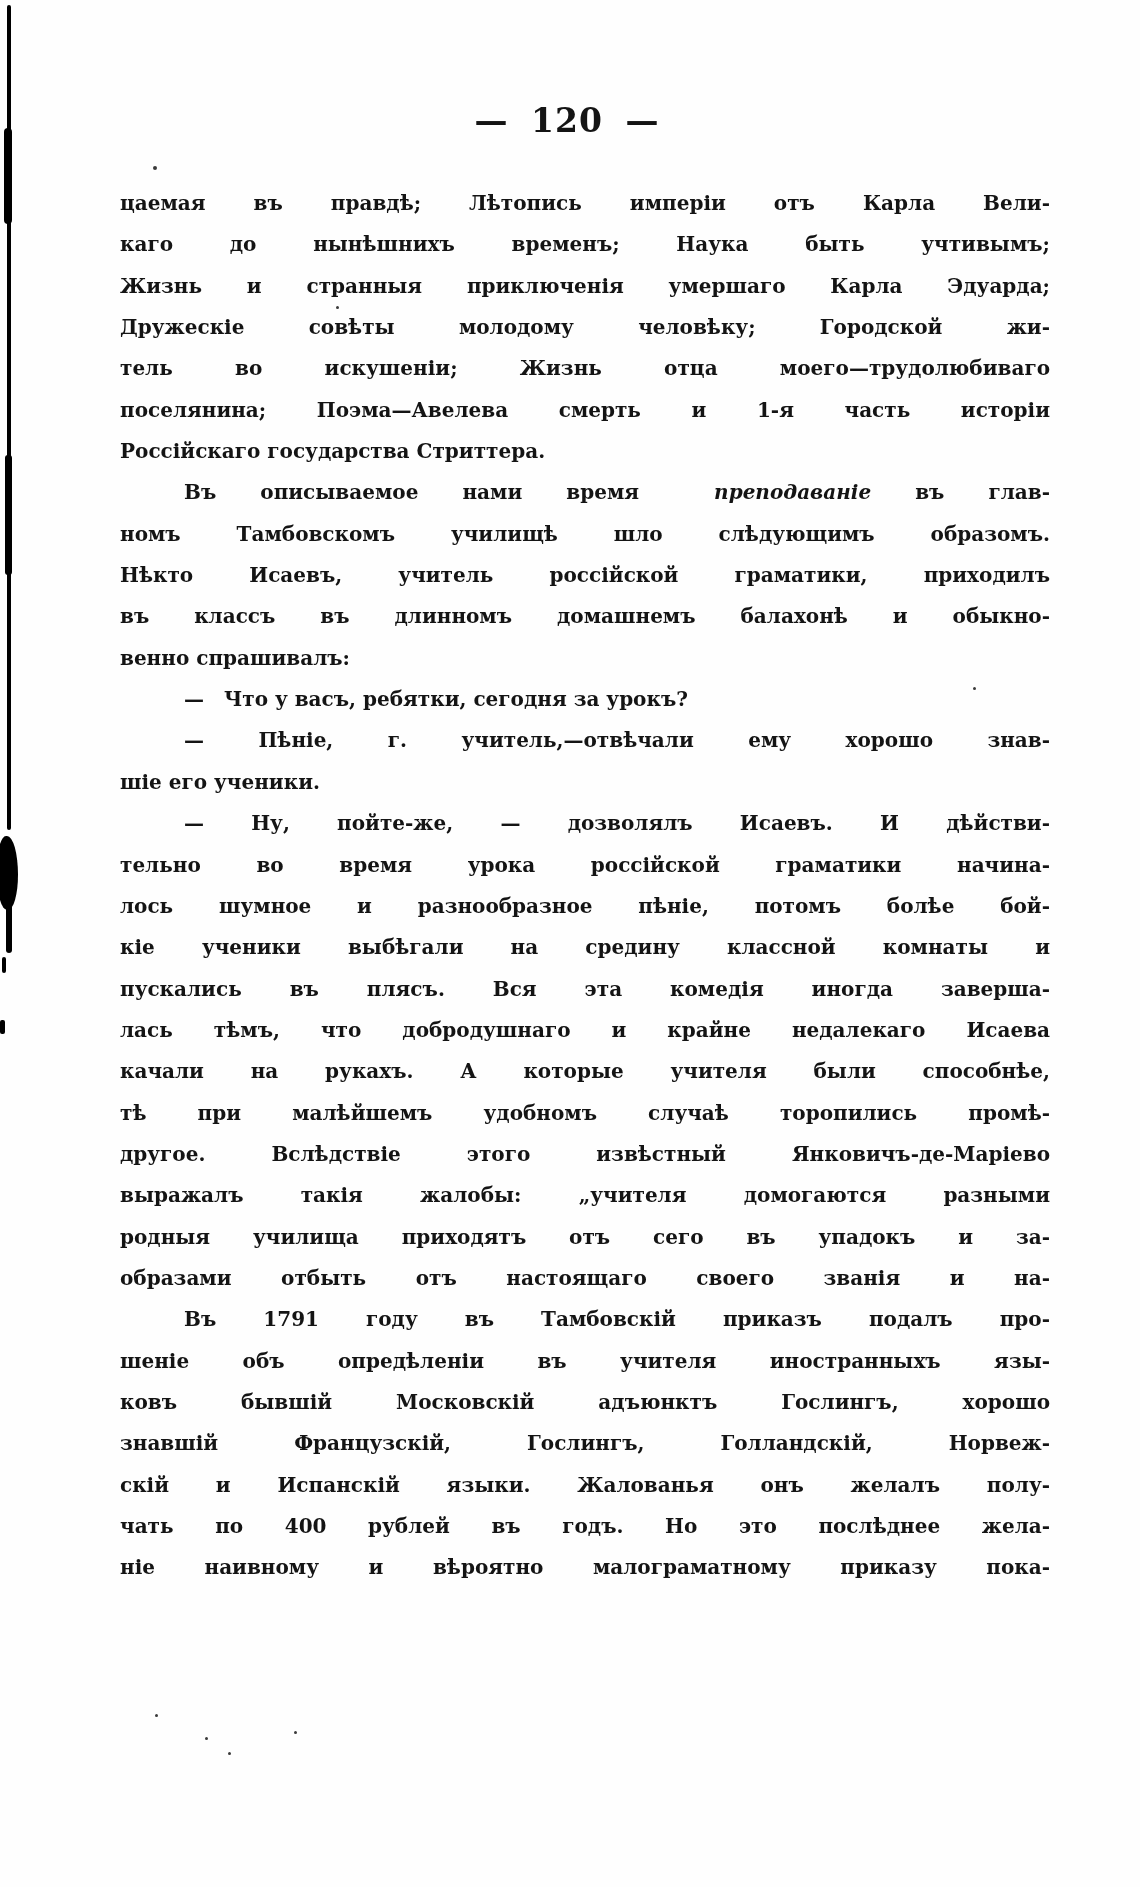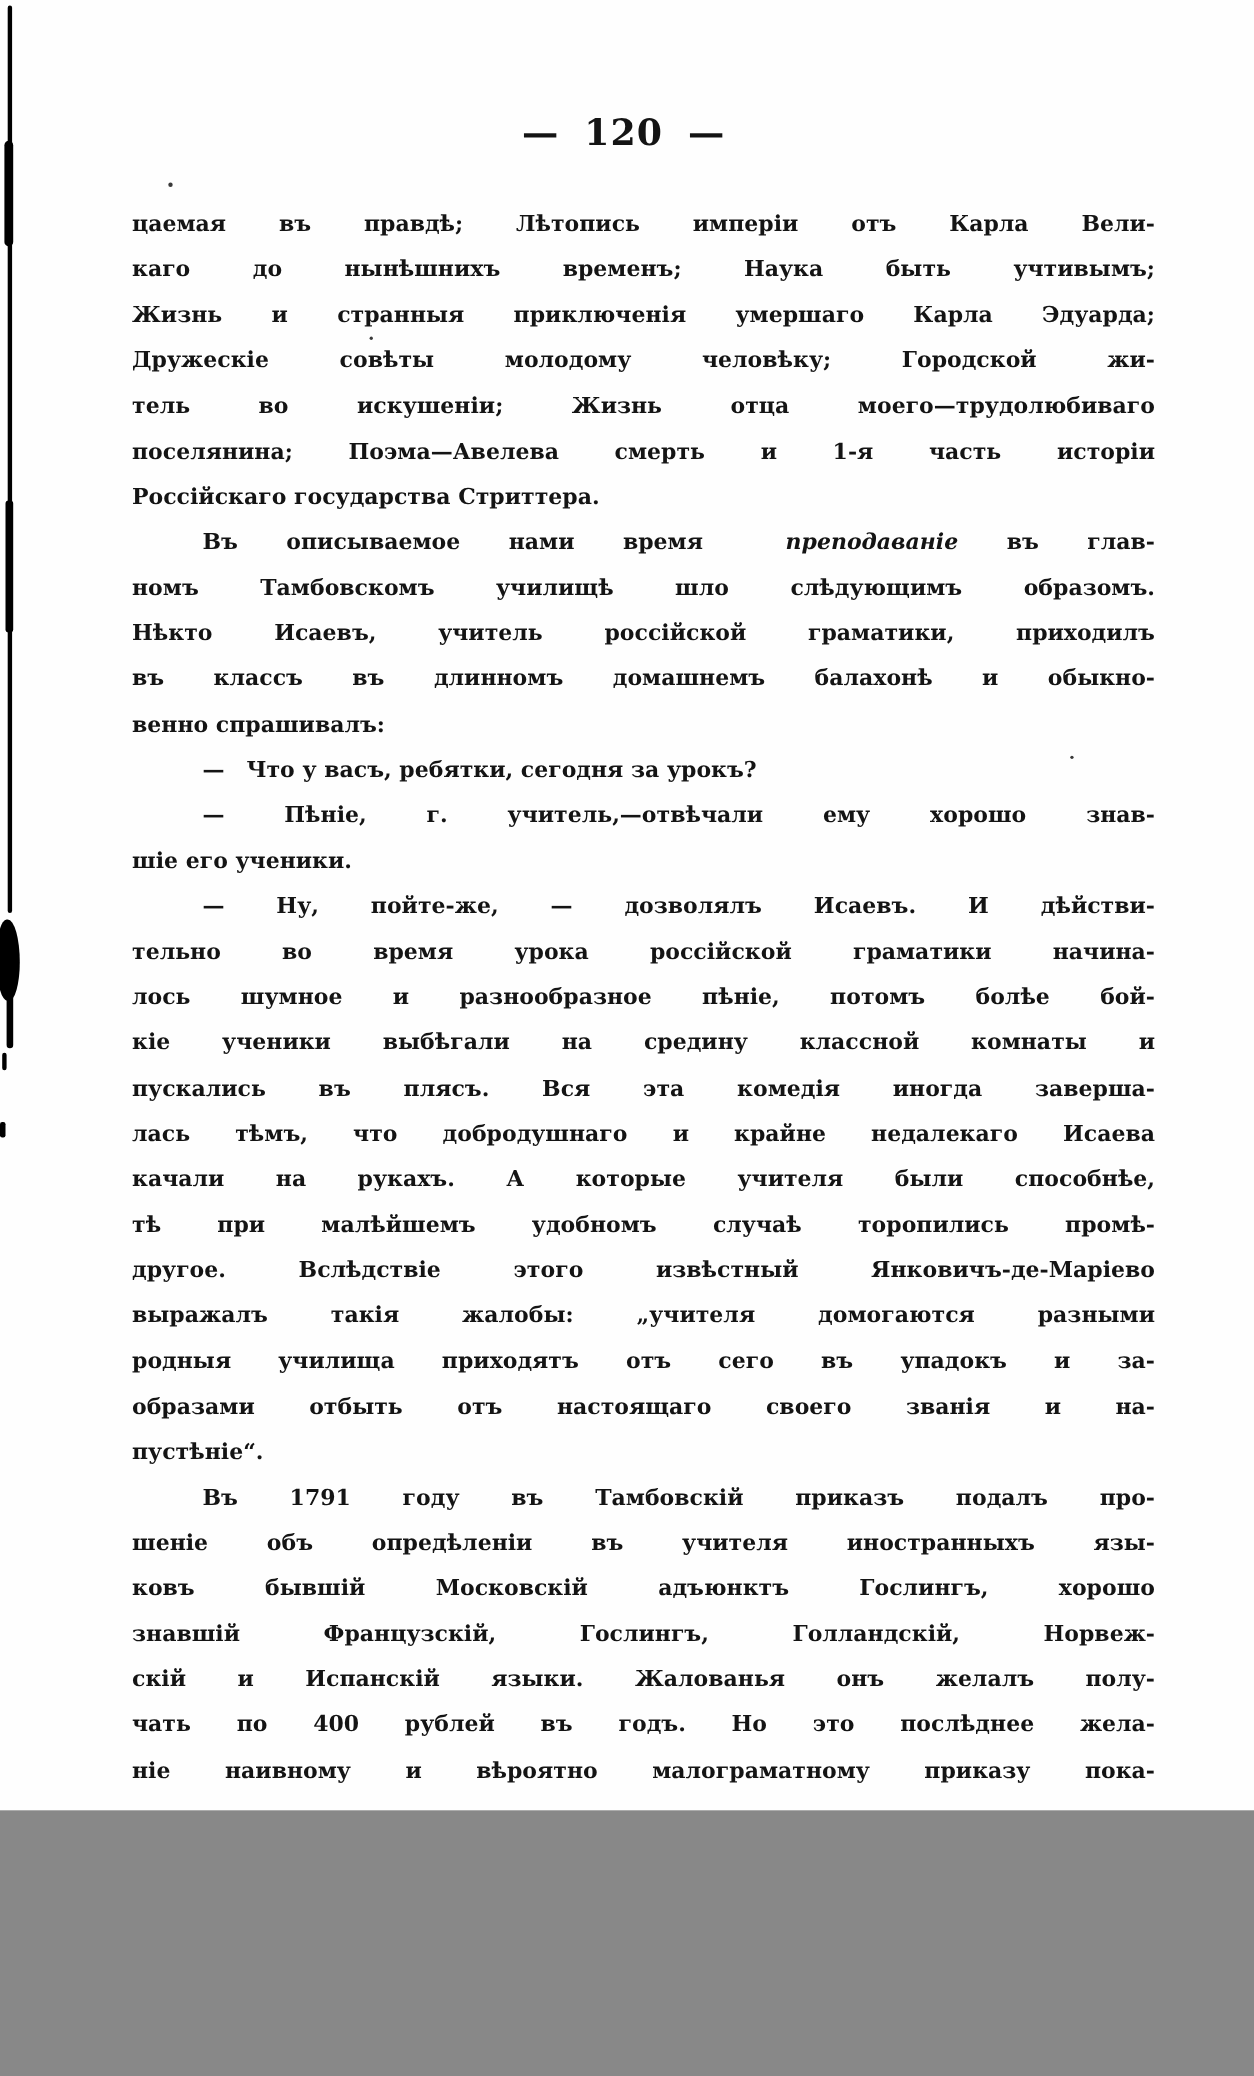--- a/index.html
+++ b/index.html
@@ -1,19 +1,19 @@
 <!DOCTYPE html>
 <html style="--ink: #141414; --paper: #fefefe;"><head>
 <meta charset="utf-8">
 <style>
   :root { --ink:#141414; --paper:#fefefe; }
   * { box-sizing:border-box; }
   html,body { margin:0; padding:0; background:#888; }
   .page {
-    position:relative; width:1140px; height:1646px;
+    position:relative; width:1140px; height:1887px;
     background:var(--paper); overflow:hidden;
     color:var(--ink);
     font-family:"DejaVu Serif","Liberation Serif",serif;
   }
   .header {
     position:absolute; top:101px; left:0; width:1134px;
     text-align:center; font-size:33px; font-weight:700;
     letter-spacing:1px; word-spacing:10px; color:var(--ink);
   }
   .text-block {
@@ -89,21 +89,20 @@
       <div class="tl"><span>лось шумное и разнообразное пѣніе, потомъ болѣе бой-</span></div>
       <div class="tl"><span>кіе ученики выбѣгали на средину классной комнаты и</span></div>
       <div class="tl"><span>пускались въ плясъ. Вся эта комедія иногда заверша-</span></div>
       <div class="tl"><span>лась тѣмъ, что добродушнаго и крайне недалекаго Исаева</span></div>
       <div class="tl"><span>качали на рукахъ. А которые учителя были способнѣе,</span></div>
       <div class="tl"><span>тѣ при малѣйшемъ удобномъ случаѣ торопились промѣ-</span></div>
       <div class="tl"><span>другое. Вслѣдствіе этого извѣстный Янковичъ-де-Маріево</span></div>
       <div class="tl"><span>выражалъ такія жалобы: „учителя домогаются разными</span></div>
       <div class="tl"><span>родныя училища приходятъ отъ сего въ упадокъ и за-</span></div>
       <div class="tl"><span>образами отбыть отъ настоящаго своего званія и на-</span></div>
-      <div class="tl last"><span>пустѣніе“.</span></div>
       <div class="tl ind"><span>Въ 1791 году въ Тамбовскій приказъ подалъ про-</span></div>
       <div class="tl"><span>шеніе объ опредѣленіи въ учителя иностранныхъ язы-</span></div>
       <div class="tl"><span>ковъ бывшій Московскій адъюнктъ Гослингъ, хорошо</span></div>
       <div class="tl"><span>знавшій Французскій, Гослингъ, Голландскій, Норвеж-</span></div>
       <div class="tl"><span>скій и Испанскій языки. Жалованья онъ желалъ полу-</span></div>
       <div class="tl"><span>чать по 400 рублей въ годъ. Но это послѣднее жела-</span></div>
       <div class="tl"><span>ніе наивному и вѣроятно малограматному приказу пока-</span></div>
     </div>
 </div>
 

